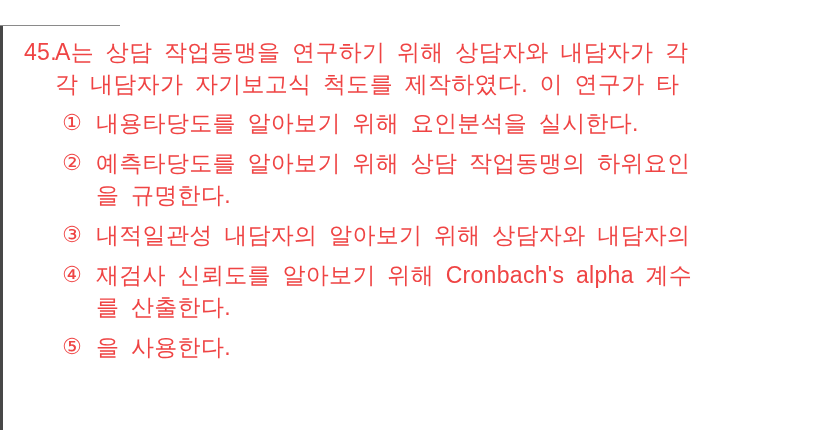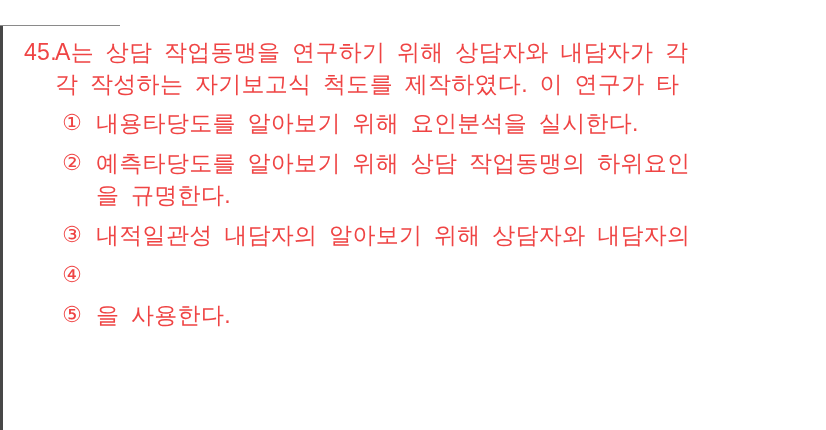--- a/index.html
+++ b/index.html
@@ -68,21 +68,21 @@
 <div class="page">
   <div class="border-left"></div>
   <div class="border-top"></div>
 
   <div class="content">
 
     <div class="question-row">
       <div class="qnum">45.</div>
       <div class="qtext">
         <div class="line">A는 상담 작업동맹을 연구하기 위해 상담자와 내담자가 각</div>
-        <div class="line">각 작성하는 자기보고식 척도를 제작하였다. 이 연구가 타</div>
+        <div class="line">각 내담자가 자기보고식 척도를 제작하였다. 이 연구가 타</div>
       </div>
     </div>
 
     <div class="option-row">
       <div class="omarker">①</div>
       <div class="otext">
         <div class="line">내용타당도를 알아보기 위해 요인분석을 실시한다.</div>
       </div>
     </div>
 
@@ -96,20 +96,24 @@
 
     <div class="option-row">
       <div class="omarker">③</div>
       <div class="otext">
         <div class="line">내적일관성 내담자의 알아보기 위해 상담자와 내담자의</div>
       </div>
     </div>
 
     <div class="option-row">
       <div class="omarker">④</div>
+      <div class="otext">
+        <div class="line">재검사 신뢰도를 알아보기 위해 Cronbach's alpha 계수</div>
+        <div class="line">를 산출한다.</div>
+      </div>
     </div>
 
     <div class="option-row">
       <div class="omarker">⑤</div>
       <div class="otext">
         <div class="line">을 사용한다.</div>
       </div>
     </div>
 
   </div>

